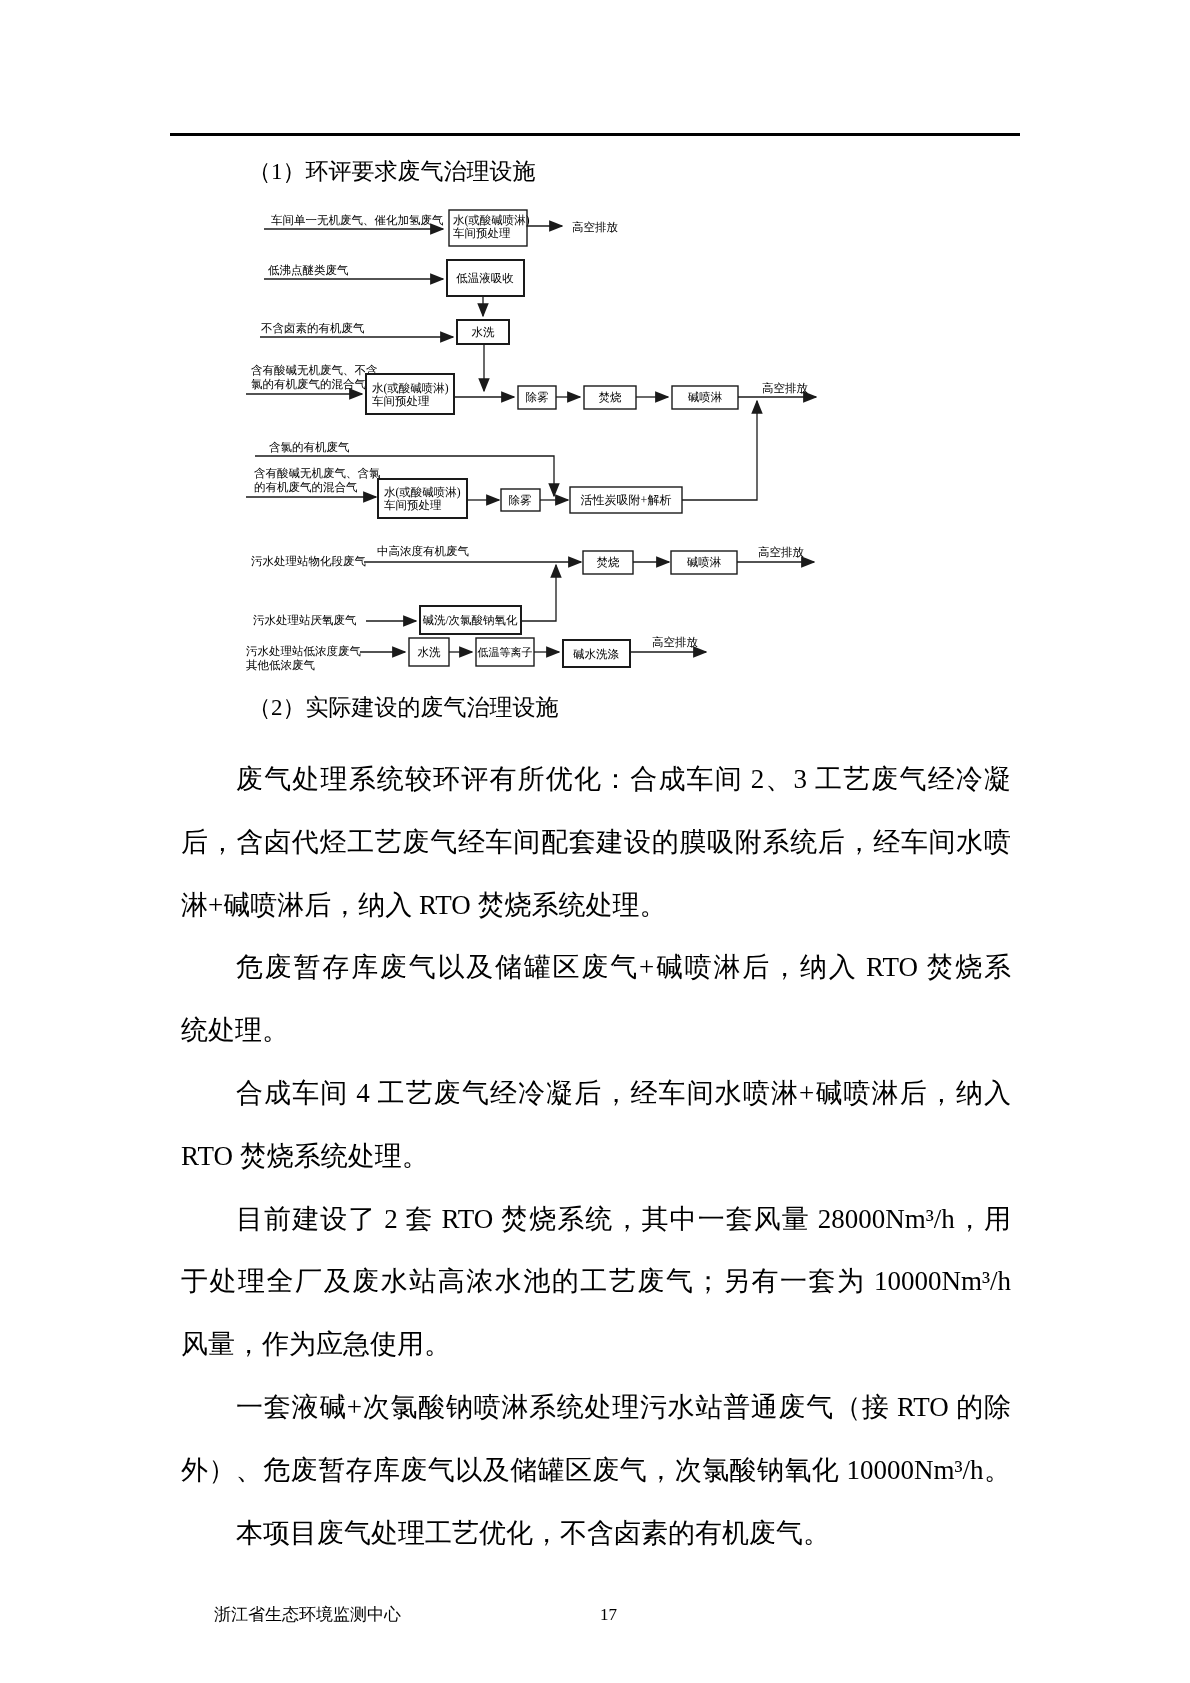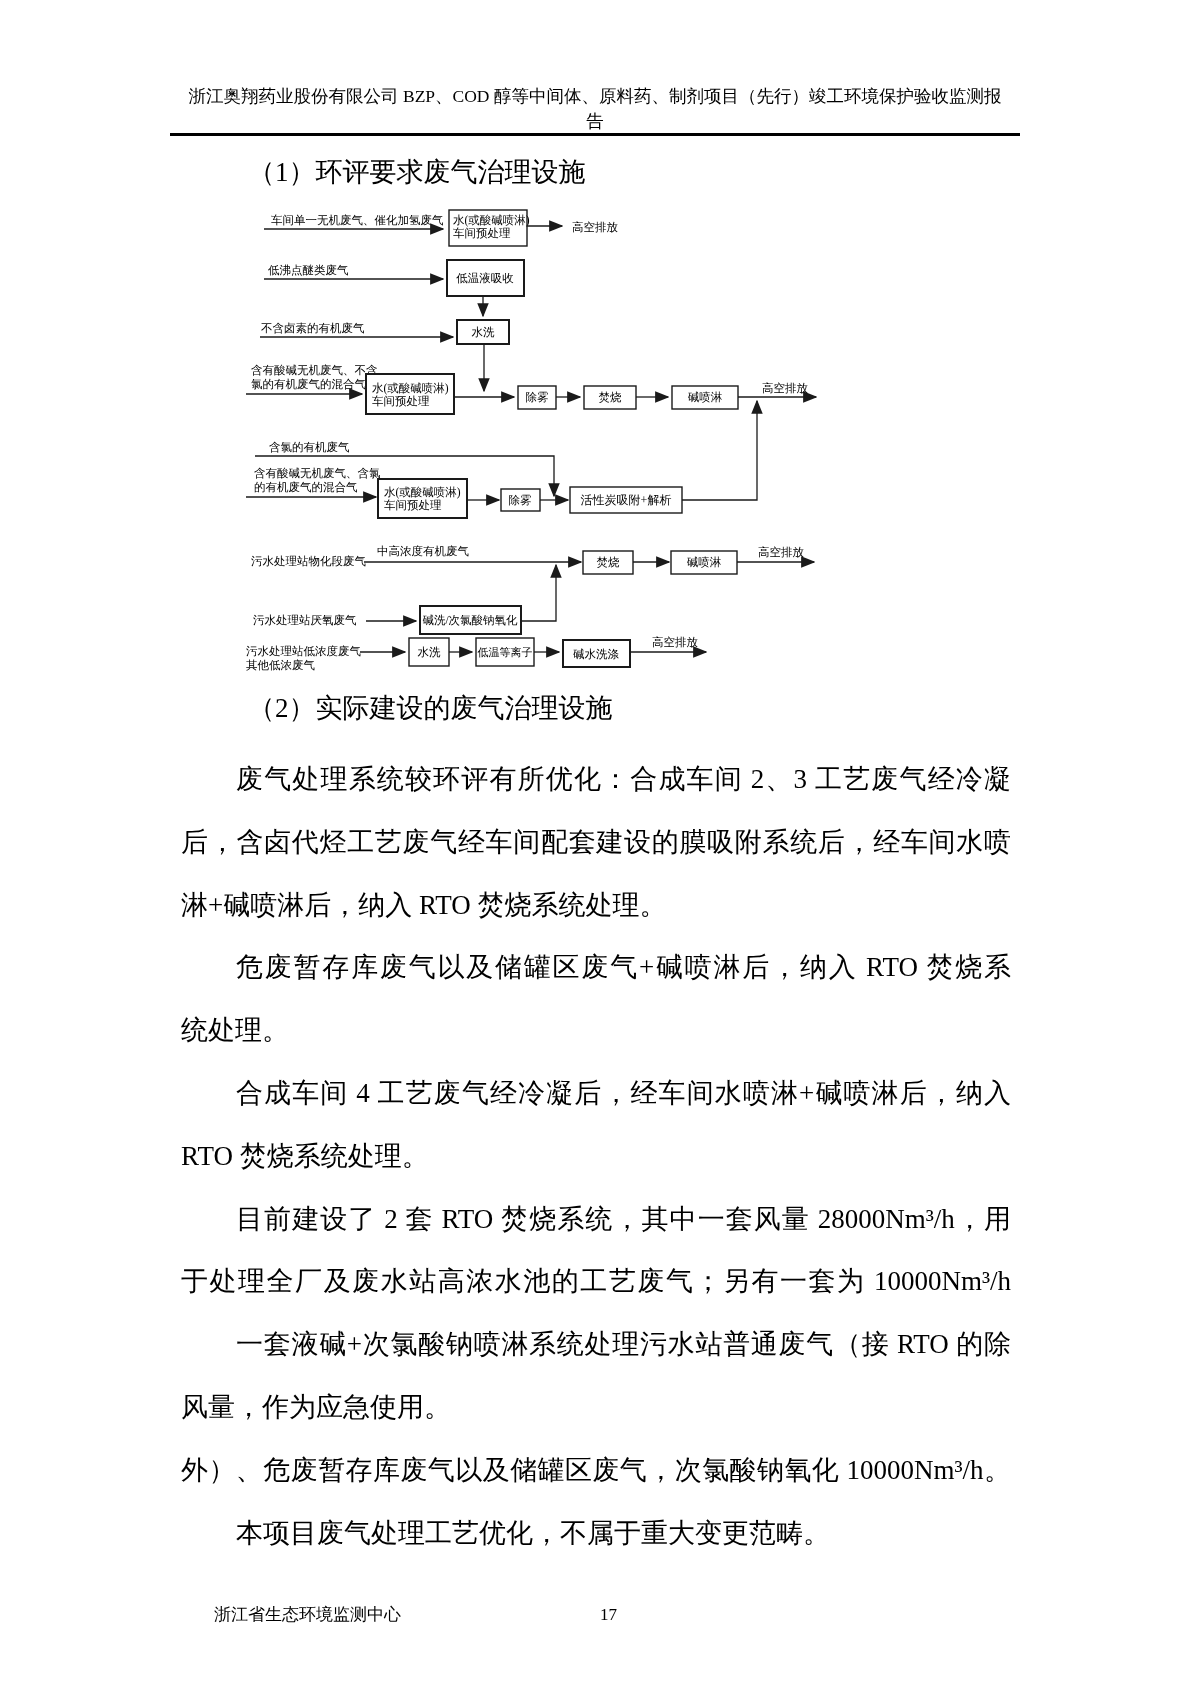--- a/index.html
+++ b/index.html
@@ -11,21 +11,21 @@
   .doc-header {
     position:absolute; left:170px; top:84px; width:850px;
     text-align:center; font-size:17.5px; line-height:25px; color:#000;
   }
   .header-rule {
     position:absolute; left:170px; top:133px; width:850px; height:3px;
     background:#000;
   }
   .section-heading {
     position:absolute; left:150px; width:890px;
-    font-size:27px; line-height:32px; text-indent:98px; white-space:nowrap;
+    font-size:23px; line-height:32px; text-indent:98px; white-space:nowrap;
   }
   .heading-1 { top:156px; }
   .heading-2 { top:692px; }
   svg.flow { position:absolute; left:150px; top:200px; }
   svg.flow text {
     font-family:"Liberation Serif","DejaVu Serif",serif;
     font-size:11.5px; fill:#000;
   }
   svg.flow .mid { text-anchor:middle; }
   svg.flow rect { fill:#fff; stroke:#1a1a1a; stroke-width:1.4; }
@@ -40,24 +40,20 @@
   .line.indent { text-indent:55px; }
   .footer { position:absolute; left:0; top:1602px; width:1190px; font-size:17px; line-height:26px; }
   .footer-org { position:absolute; left:214px; top:0; }
   .footer-page { position:absolute; left:600px; top:0; }
 </style>
 </head>
 <body>
 
 <div class="page">
 
-  <div class="doc-header">
-    <div>浙江奥翔药业股份有限公司 BZP、COD 醇等中间体、原料药、制剂项目（先行）竣工环境保护验收监测报</div>
-    <div>告</div>
-  </div>
   <div class="header-rule"></div>
 
   <div class="section-heading heading-1">（1）环评要求废气治理设施</div>
 
   <svg class="flow" width="890" height="480" viewBox="0 0 890 480">
     <defs>
       <marker id="arr" viewBox="0 0 10 8" refX="9" refY="4" markerWidth="11" markerHeight="9" orient="auto-start-reverse">
         <path d="M0,0 L10,4 L0,8 Z" fill="#1a1a1a"></path>
       </marker>
     </defs>
@@ -154,24 +150,24 @@
   <div class="body-text">
     <div class="line indent fill">废气处理系统较环评有所优化：合成车间 2、3 工艺废气经冷凝</div>
     <div class="line fill">后，含卤代烃工艺废气经车间配套建设的膜吸附系统后，经车间水喷</div>
     <div class="line">淋+碱喷淋后，纳入 RTO 焚烧系统处理。</div>
     <div class="line indent fill">危废暂存库废气以及储罐区废气+碱喷淋后，纳入 RTO 焚烧系</div>
     <div class="line">统处理。</div>
     <div class="line indent fill">合成车间 4 工艺废气经冷凝后，经车间水喷淋+碱喷淋后，纳入</div>
     <div class="line">RTO 焚烧系统处理。</div>
     <div class="line indent fill">目前建设了 2 套 RTO 焚烧系统，其中一套风量 28000Nm³/h，用</div>
     <div class="line fill">于处理全厂及废水站高浓水池的工艺废气；另有一套为 10000Nm³/h</div>
+    <div class="line">风量，作为应急使用。</div>
     <div class="line indent fill">一套液碱+次氯酸钠喷淋系统处理污水站普通废气（接 RTO 的除</div>
-    <div class="line">风量，作为应急使用。</div>
     <div class="line fill">外）、危废暂存库废气以及储罐区废气，次氯酸钠氧化 10000Nm³/h。</div>
-    <div class="line indent">本项目废气处理工艺优化，不属于重大变更范畴。</div>
+    <div class="line indent">本项目废气处理工艺优化，不含卤素的有机废气。</div>
   </div>
 
   <div class="footer">
     <span class="footer-org">浙江省生态环境监测中心</span>
     <span class="footer-page">17</span>
   </div>
 
 </div>
 
 </body></html>

